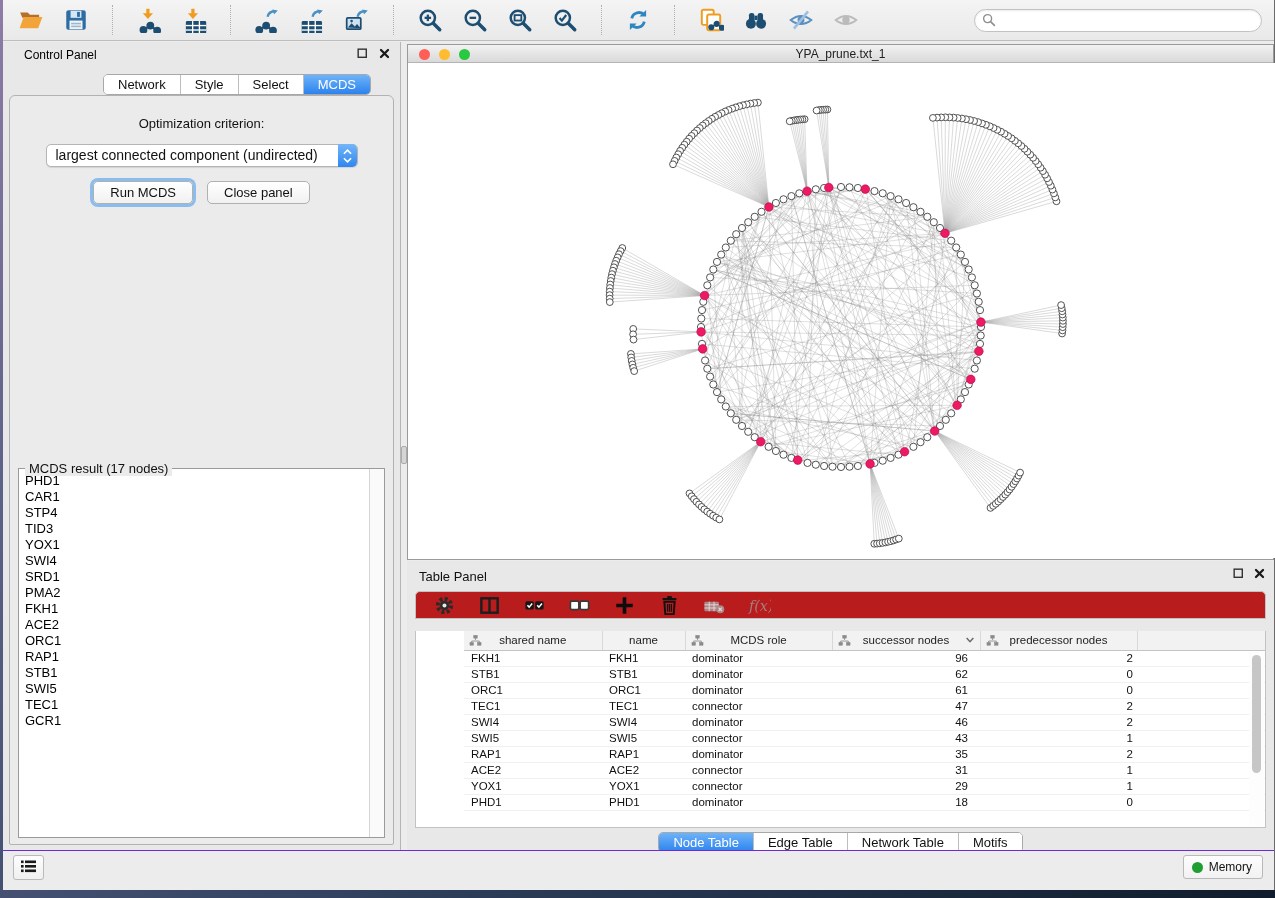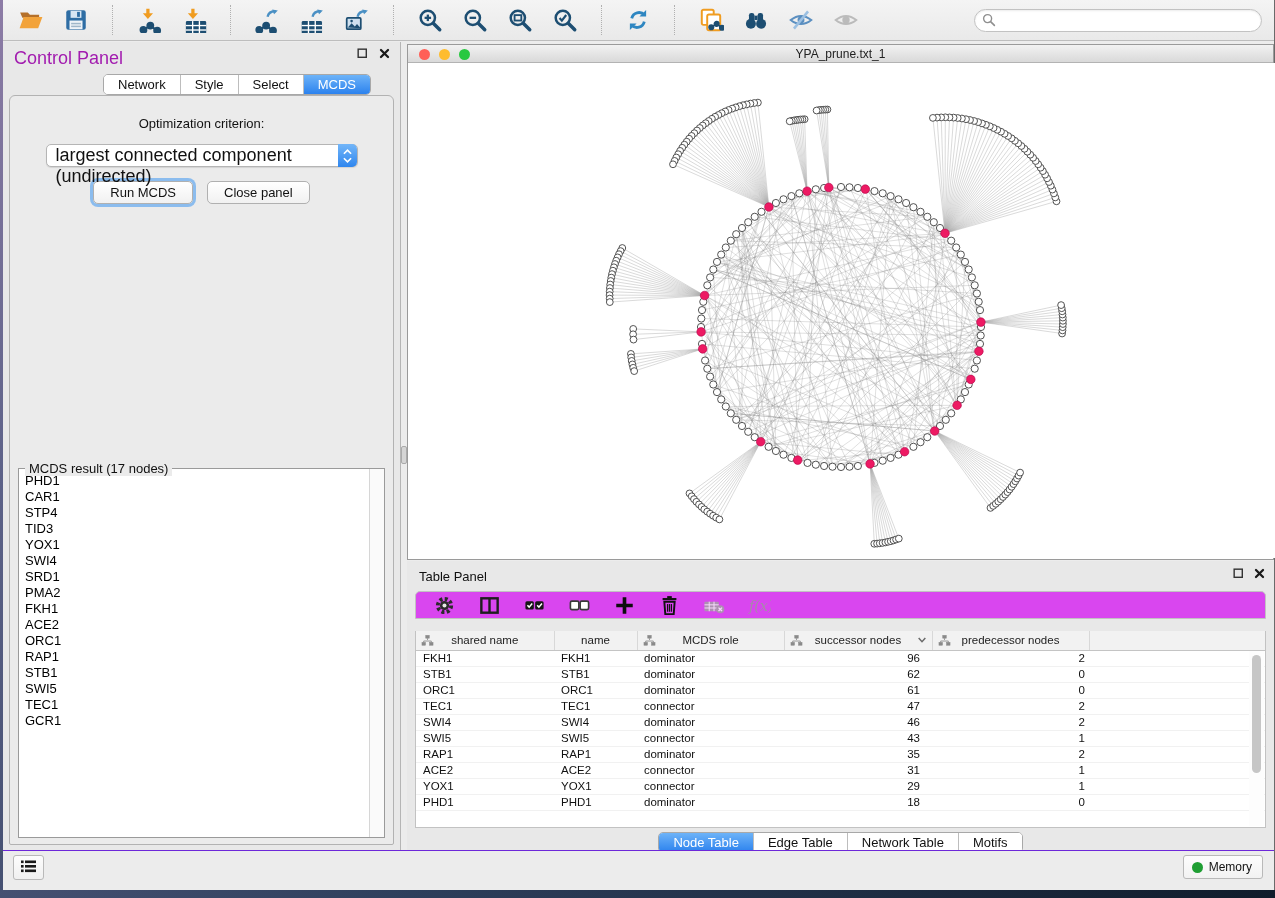--- a/index.html
+++ b/index.html
@@ -27,35 +27,35 @@
     box-shadow:inset 0 1px 2px rgba(0,0,0,.08); }
   .search-wrap .mag { position:absolute; left:8px; top:4px; width:14px; height:14px; }
 
   
   .main { position:absolute; left:0; top:42px; right:0; bottom:32px; }
 
   
   .control-panel { position:absolute; left:0; top:0; width:398px; height:100%;
     background:#e8e8e8; border-right:1px solid #b5b5b5; }
   .cp-titlebar { position:relative; height:24px; }
-  .cp-title { position:absolute; left:11px; top:6px; font-size:18px; color:#a21caf; }
+  .cp-title { position:absolute; left:21px; top:6px; font-size:12px; color:#000000; }
   .panel-ctl { position:absolute; top:5px; width:16px; height:16px; border:none; background:transparent; }
   .panel-ctl svg { width:13px; height:13px; }
   .seg-tabs { position:absolute; display:flex; border:1px solid #a8a8a8; border-radius:5px;
     overflow:hidden; background:#fff; height:21px; }
   .cp-tabs { left:75px; top:32px;margin-left:25px; }
   .seg { padding:0 14px; font-size:13px; color:#111; background:#fff; display:flex;
     align-items:center; border-left:1px solid #bdbdbd; }
   .seg:first-child { border-left:none; }
   .seg.active { background:linear-gradient(#6db3f8,#2c82ee); color:#fff; }
   .cp-content { position:absolute; left:6px; right:6px; top:53px; bottom:13px;
     background:#ebebeb; border:1px solid #b2b2b2; border-radius:6px 6px 2px 2px; }
   .opt-label { text-align:center; margin-top:20px; font-size:13px; color:#111; }
   .select { position:relative; margin:13px auto 0; width:312px; height:23px; background:#fff;
-    border:1px solid #b5b5b5; border-radius:5px; font-size:18px; line-height:21px;
+    border:1px solid #b5b5b5; border-radius:5px; font-size:14px; line-height:21px;
     padding-left:9px; color:#111; box-shadow:0 1px 1px rgba(0,0,0,.1); }
   .select .stepper { position:absolute; right:0; top:-1px; width:19px; height:23px;
     border-radius:0 5px 5px 0; background:linear-gradient(#73b6f9,#2f86ee);
     display:flex; flex-direction:column; align-items:center; justify-content:center; gap:2px; }
   .select .stepper svg { width:9px; height:6px; display:block; }
   .btn-row { display:flex; justify-content:center; gap:14px; margin-top:14px; }
   .btn { height:23px; padding:0 16px; background:linear-gradient(#ffffff,#f1f1f1);
     border:1px solid #b0b0b0; border-radius:5px; font-size:13px; color:#111; }
   .btn.focused { box-shadow:0 0 0 3px rgba(98,168,240,.7); }
   .mcds-group { position:absolute; left:8px; right:8px; top:372px; bottom:6px;
@@ -79,28 +79,28 @@
     background:linear-gradient(#f2f2f2,#d9d9d9); border-bottom:1px solid #b3b3b3; }
   .traffic { position:absolute; top:4px; width:11px; height:11px; border-radius:50%; border:none; }
   .net-title { text-align:center; font-size:12px; line-height:18px; color:#222; }
   .net-canvas { position:absolute; left:0; top:18px; right:0; bottom:0; background:#fff; }
   .net-canvas svg { display:block; }
 
   
   .table-panel { position:absolute; left:404px; right:0; top:519px; bottom:0; background:#e8e8e8; }
   .tp-title { position:absolute; left:12px; top:8px; font-size:13px; color:#111; }
   .tp-toolbar { position:absolute; left:8px; right:8px; top:30px; height:28px;
-    background:#d946ef; border:1px solid #c2c2c2; border-radius:5px 5px 0 0;
+    background:#b91c1c; border:1px solid #c2c2c2; border-radius:5px 5px 0 0;
     display:flex; align-items:center; padding-left:14px; gap:17px; }
   .tp-btn { width:28px; height:28px; border:none; background:transparent;
     display:flex; align-items:center; justify-content:center; }
   .tp-btn svg { width:23px; height:23px; display:block; }
   .tp-btn.disabled { opacity:.8; }
   .tp-tablewrap { position:absolute; left:8px; right:8px; top:70px; bottom:30px;
-    background:#fff; border:1px solid #c2c2c2; border-top:none; overflow:hidden; }
+    background:#fff; border:1px solid #c2c2c2; border-top:none; overflow:hidden;padding-left:48px; }
   table.data { border-collapse:collapse; table-layout:fixed; width:850px; font-size:11.5px; }
   table.data th { height:19px; background:#f2f2f2; border-bottom:1px solid #c4c4c4;
     border-right:1px solid #d8d8d8; font-weight:normal; color:#222; position:relative; }
   table.data th .hdr-icon { position:absolute; left:5px; top:3px; width:13px; height:13px; }
   table.data th .sort { position:absolute; right:5px; top:4px; width:10px; height:10px; }
   table.data td { height:16px; padding:0 0 0 7px; color:#111; border-bottom:1px solid #f1f1f1; }
   table.data td.num { text-align:right; padding-right:12px; }
   table.data td.num.last { padding-right:4px; }
   .tp-scrollbar { position:absolute; right:1px; top:20px; bottom:1px; width:15px; background:#fdfdfd; }
   .tp-thumb { position:absolute; left:3px; top:4px; width:9px; height:118px;

